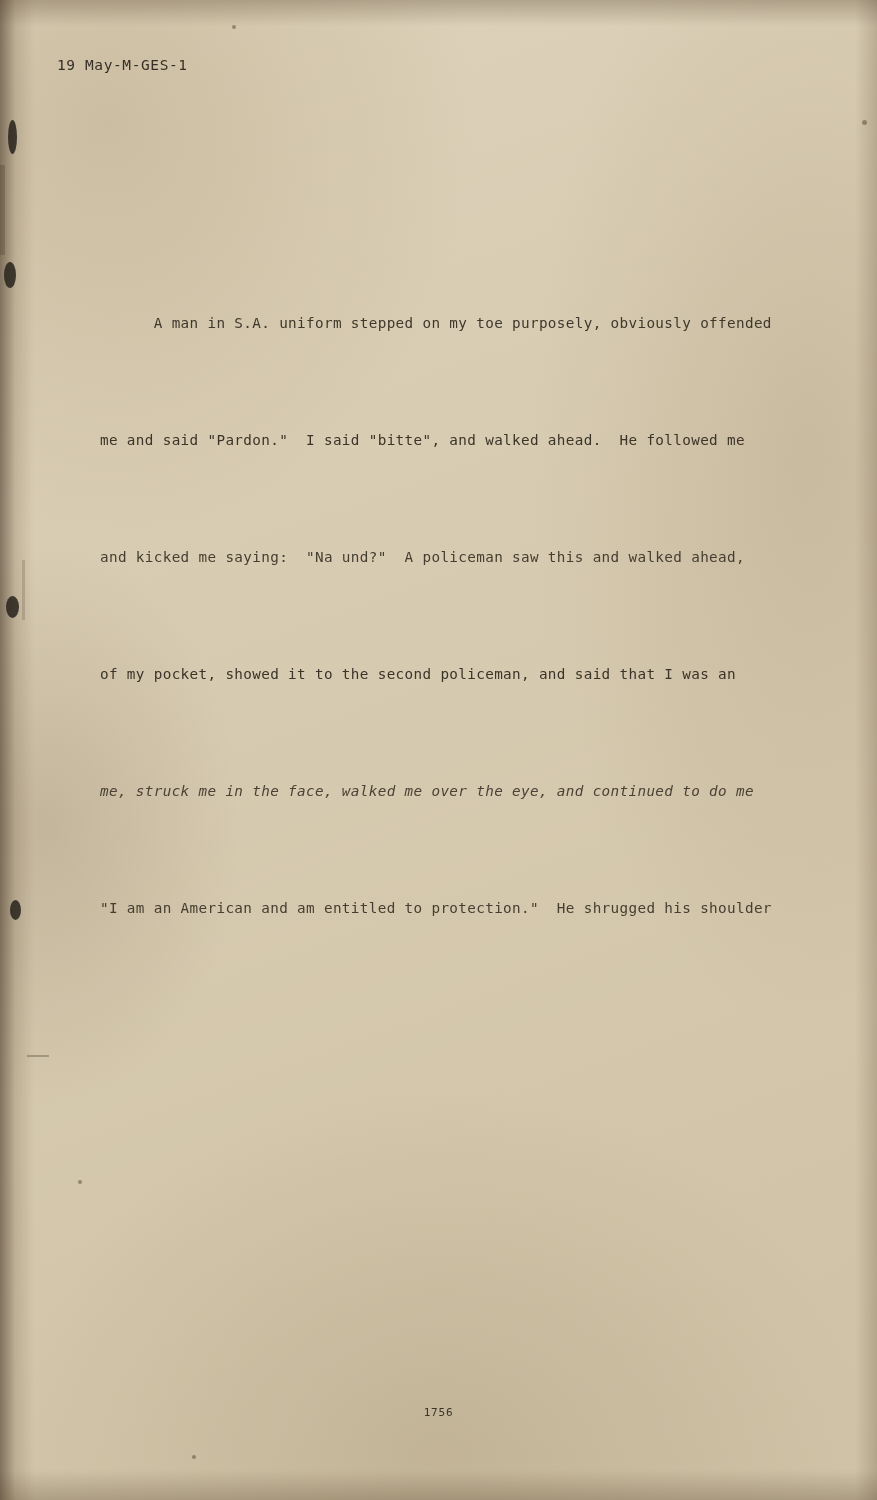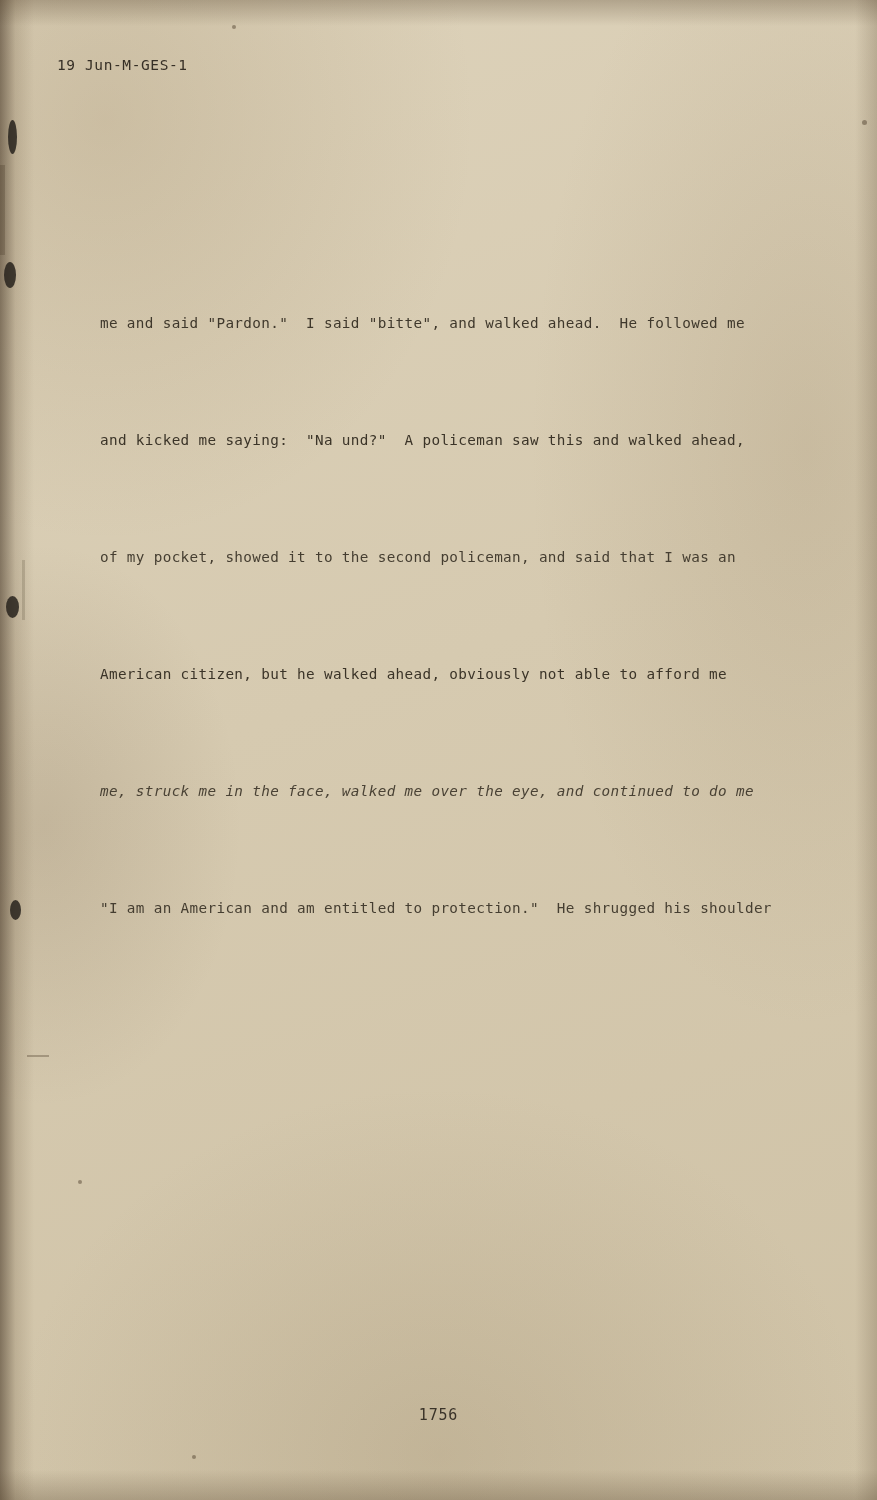--- a/index.html
+++ b/index.html
@@ -99,21 +99,21 @@
     display: block;
     white-space: pre;
   }
 
   .page-number {
     position: absolute;
     left: 0;
     right: 0;
     top: 1406px;
     text-align: center;
-    font-size: 15px;
+    font-size: 11px;
     letter-spacing: 0.8px;
     color: #3a3329;
   }
 
   
   .body-text .line:nth-child(odd) { opacity: 0.97; }
   .body-text .line:nth-child(3n) { opacity: 0.93; }
   .body-text .line:nth-child(5n) { opacity: 0.90; font-style: italic; }
 </style>
 </head>
@@ -132,28 +132,28 @@
   <div class="hole" style="left:10px; top:900px; width:11px; height:20px;"></div>
   <div class="tear" style="left:0px; top:165px; width:5px; height:90px; opacity:0.5;"></div>
   <div class="tear" style="left:22px; top:560px; width:3px; height:60px; opacity:0.35;"></div>
   <div class="tear" style="left:27px; top:1055px; width:22px; height:2px; opacity:0.6;"></div>
 
   <div class="speck" style="left:232px; top:25px; width:4px; height:4px;"></div>
   <div class="speck" style="left:862px; top:120px; width:5px; height:5px;"></div>
   <div class="speck" style="left:78px; top:1180px; width:4px; height:4px;"></div>
   <div class="speck" style="left:192px; top:1455px; width:4px; height:4px;"></div>
 
-  <div class="doc-header">19 Jun-M-GES-1</div>
+  <div class="doc-header">19 May-M-GES-1</div>
 
   <div class="body-text">
     <div class="para">
+      <span class="line">      A man in S.A. uniform stepped on my toe purposely, obviously offended</span>
       <span class="line">me and said "Pardon."  I said "bitte", and walked ahead.  He followed me</span>
       <span class="line">and kicked me saying:  "Na und?"  A policeman saw this and walked ahead,</span>
       <span class="line">of my pocket, showed it to the second policeman, and said that I was an</span>
-      <span class="line">American citizen, but he walked ahead, obviously not able to afford me</span>
       <span class="line">me, struck me in the face, walked me over the eye, and continued to do me</span>
       <span class="line">"I am an American and am entitled to protection."  He shrugged his shoulder</span>
       
       
     </div>
     
     
     
   </div>
 

